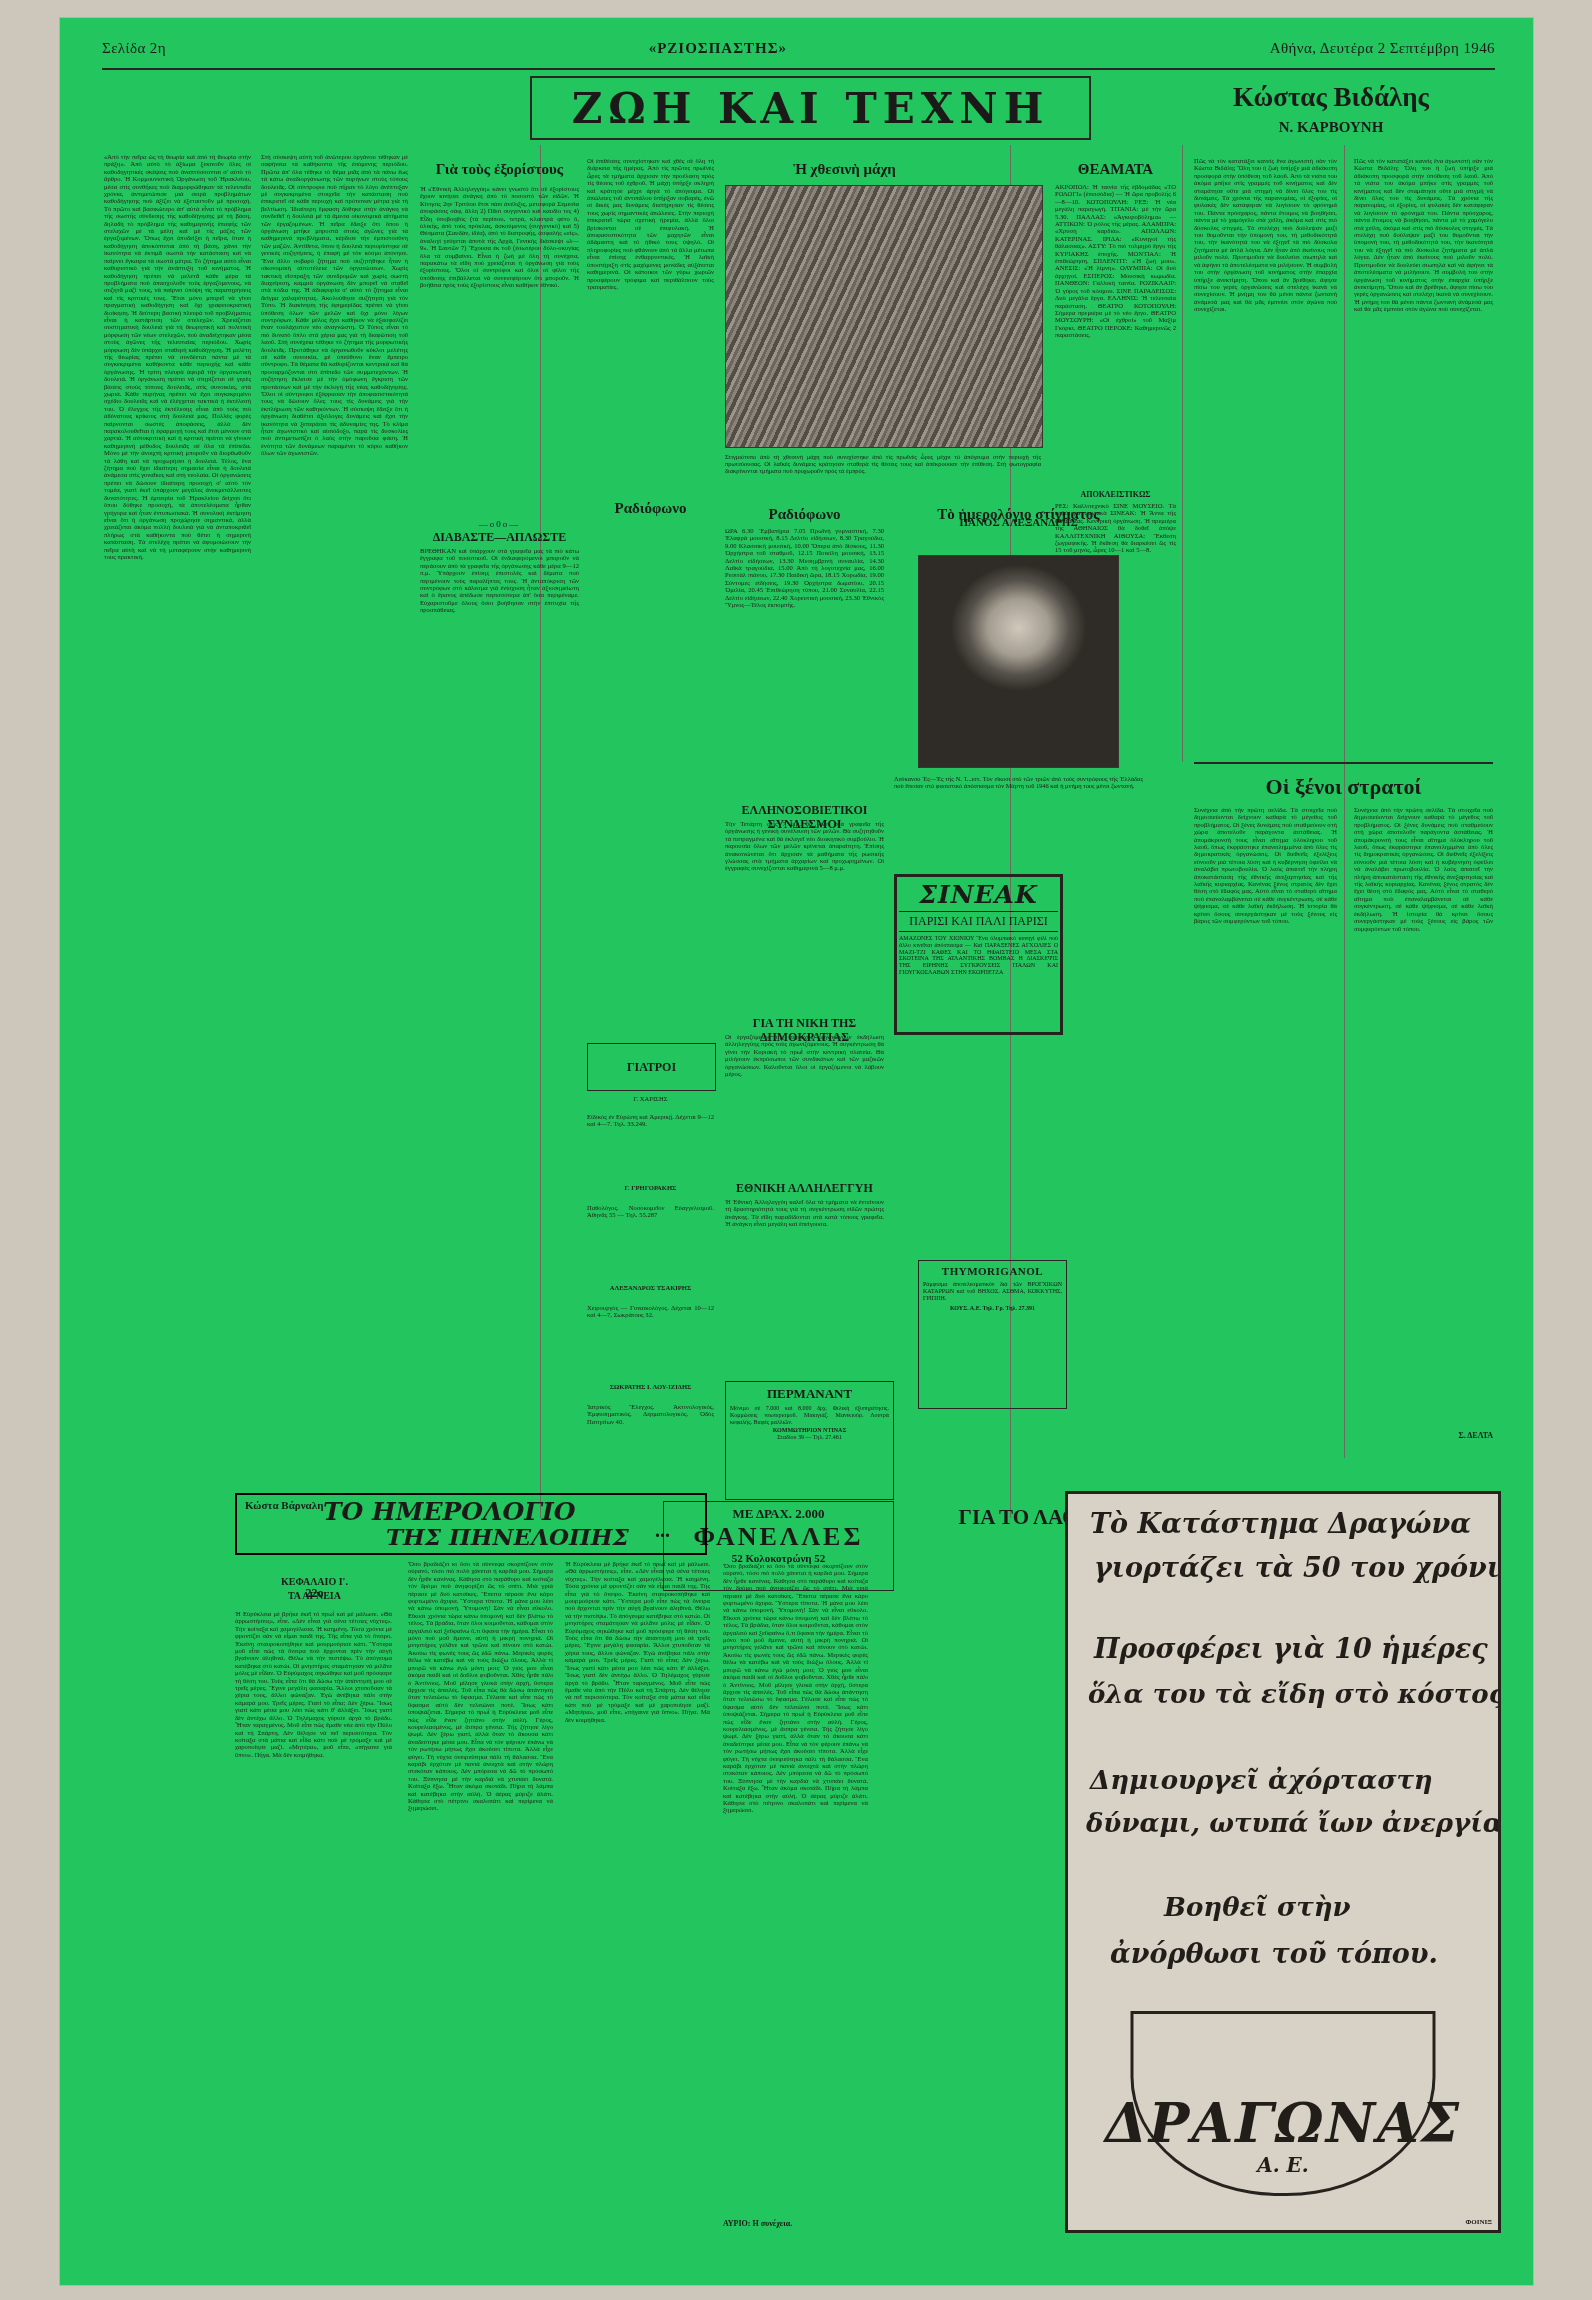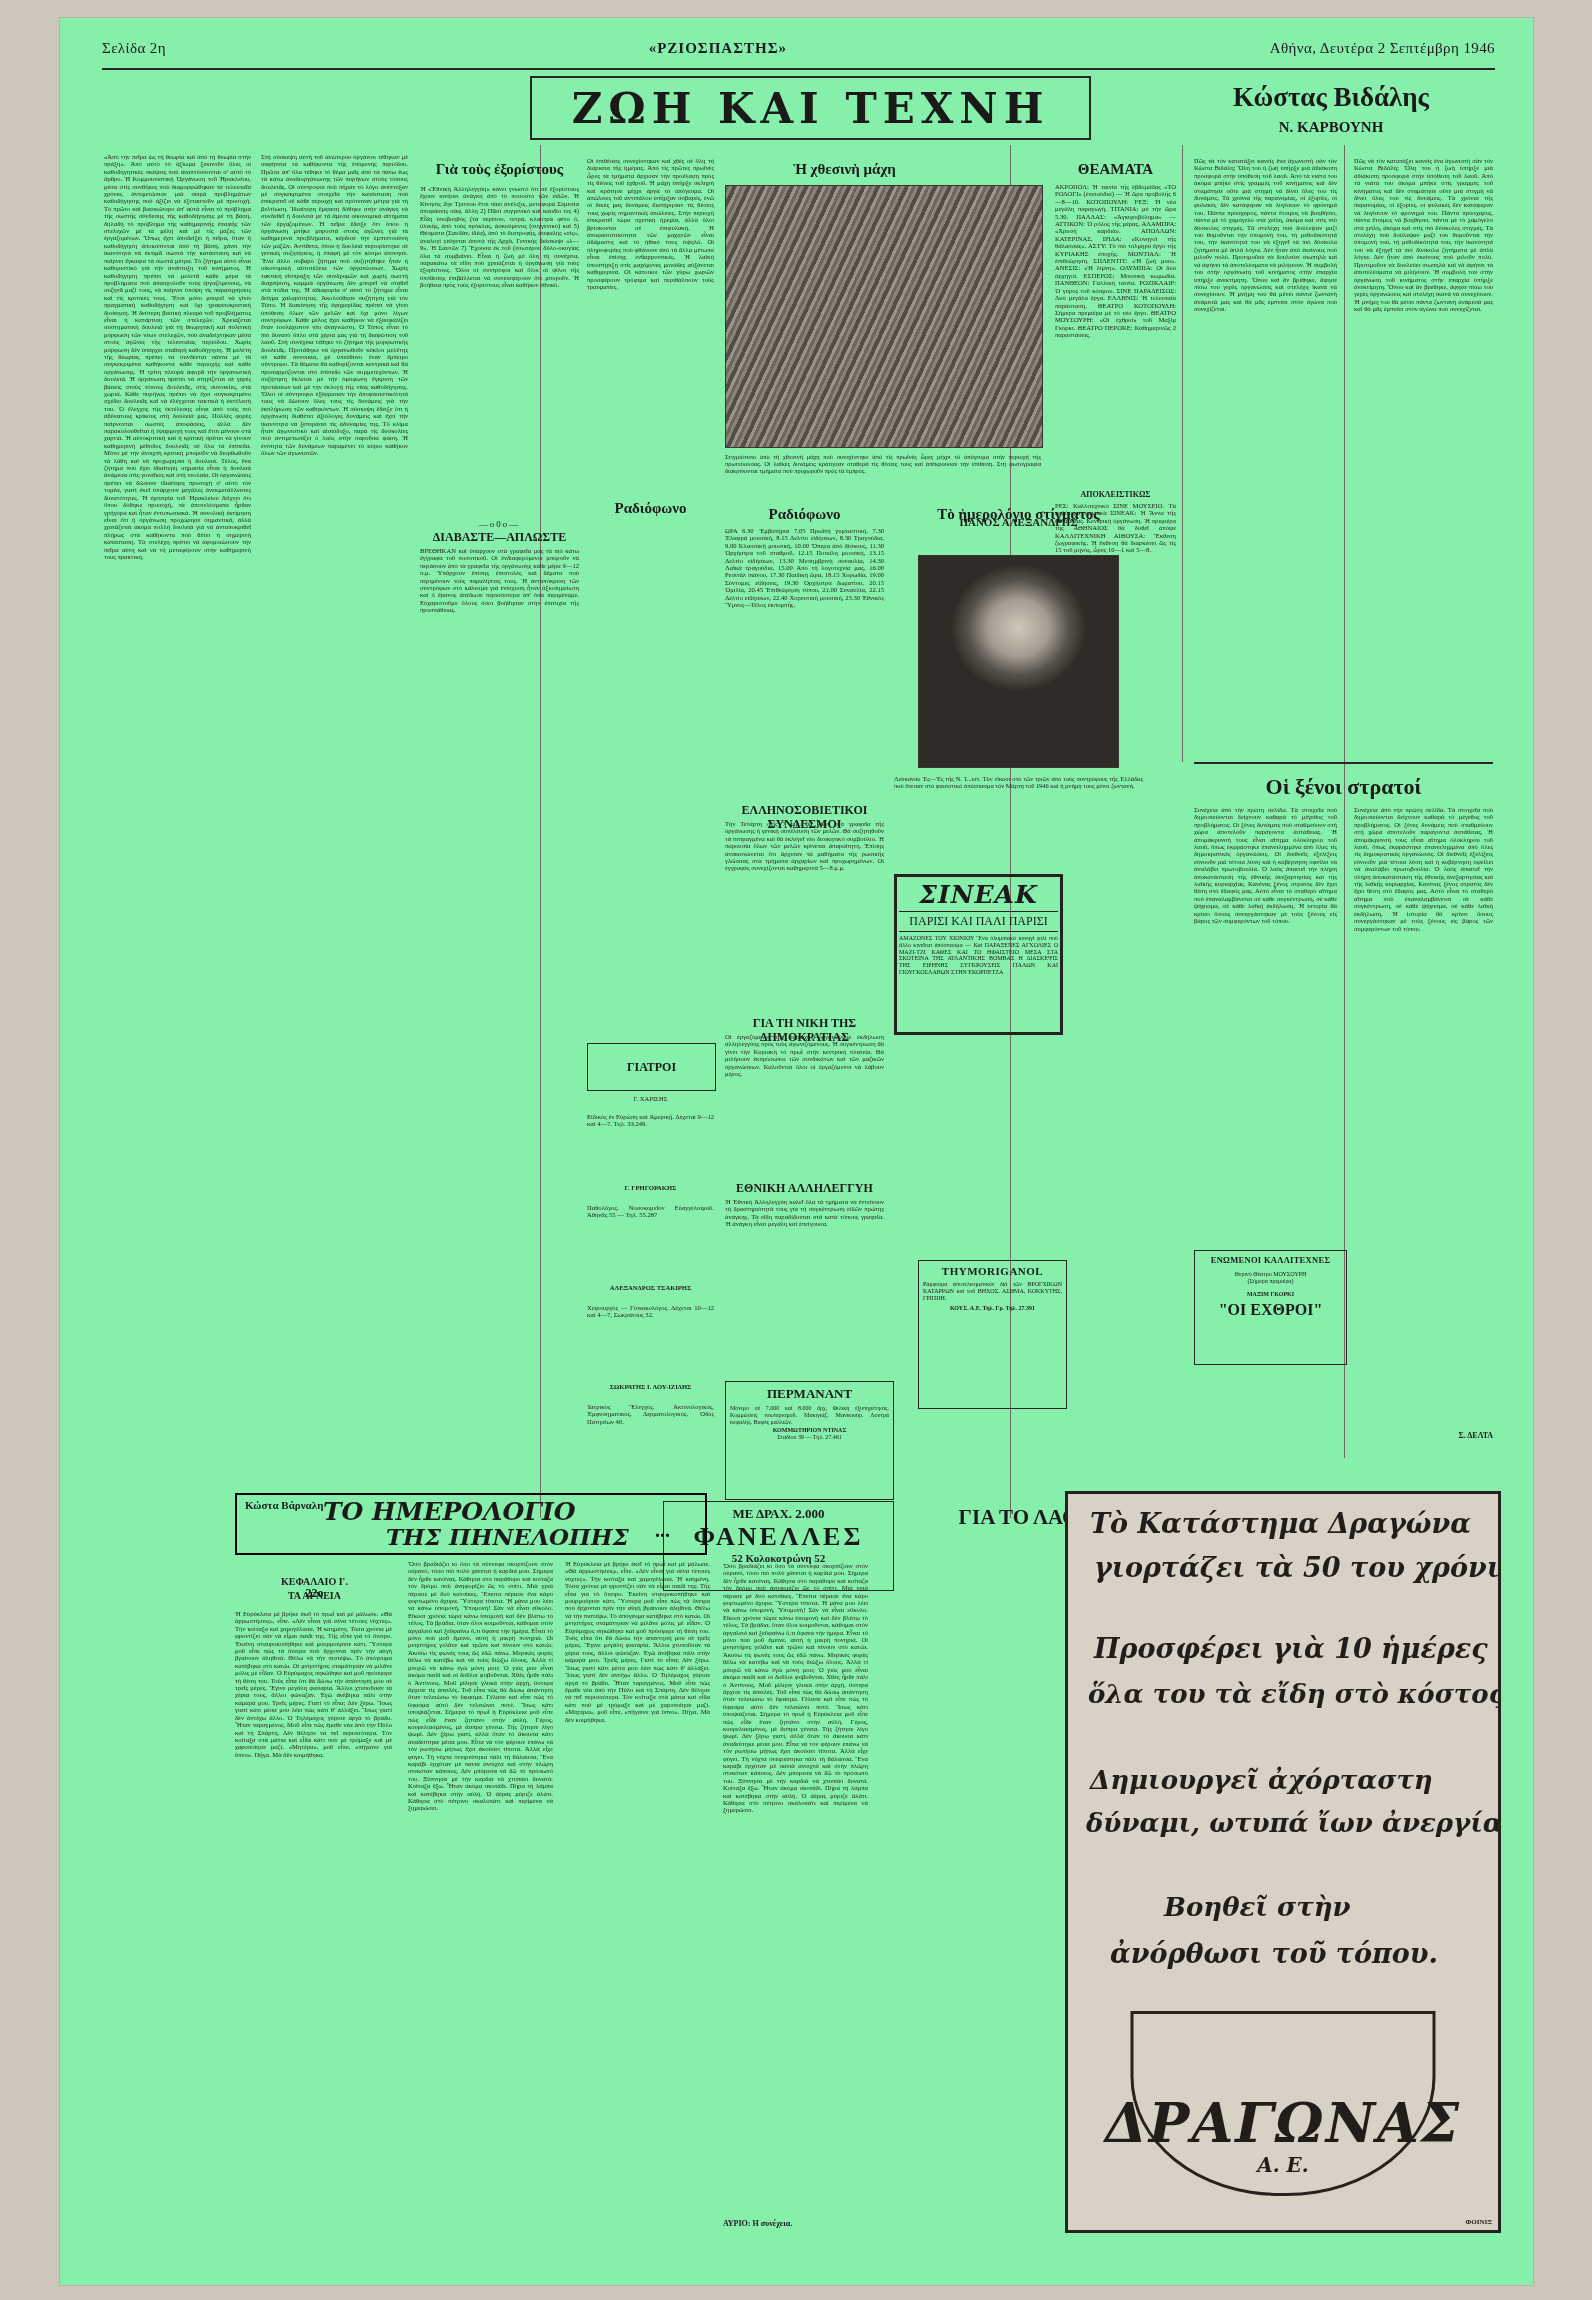--- a/index.html
+++ b/index.html
@@ -7,21 +7,21 @@
     width:1592px;height:2300px;
     background:#cdc7bb;
     font-family:"Liberation Serif", serif;
     color:#1b1a18;
     overflow:hidden;
   }
   .page{
     position:absolute;
     left:60px;top:18px;
     width:1473px;height:2267px;
-    background:#86efac;
+    background:#22c55e;
     box-shadow:0 0 0 1px #b9b2a4;
   }
   
   .masthead{
     position:absolute;left:42px;top:22px;width:1393px;height:26px;
     display:flex;align-items:baseline;justify-content:space-between;
     font-size:15px;letter-spacing:0.4px;
   }
   .masthead .center{font-weight:bold;letter-spacing:1px;}
   .rule-top{
@@ -211,27 +211,20 @@
 
   <div class="col" style="left:1134px;top:139px;width:143px;height:597px;">Πῶς νὰ τὸν κατατάξει κανεὶς ἕνα ἀγωνιστὴ σὰν τὸν Κώστα Βιδάλη; Ὅλη του ἡ ζωὴ ὑπῆρξε μιὰ ἀδιάκοπη προσφορὰ στὴν ὑπόθεση τοῦ λαοῦ. Ἀπὸ τὰ νιάτα του ἀκόμα μπῆκε στὶς γραμμὲς τοῦ κινήματος καὶ δὲν σταμάτησε οὔτε μιὰ στιγμὴ νὰ δίνει ὅλες του τὶς δυνάμεις. Τὰ χρόνια τῆς παρανομίας, οἱ ἐξορίες, οἱ φυλακὲς δὲν κατάφεραν νὰ λυγίσουν τὸ φρόνημά του. Πάντα πρόσχαρος, πάντα ἕτοιμος νὰ βοηθήσει, πάντα μὲ τὸ χαμόγελο στὰ χείλη, ἀκόμα καὶ στὶς πιὸ δύσκολες στιγμές. Τὰ στελέχη ποὺ δούλεψαν μαζί του θυμοῦνται τὴν ὑπομονή του, τὴ μεθοδικότητά του, τὴν ἱκανότητά του νὰ ἐξηγεῖ τὰ πιὸ δύσκολα ζητήματα μὲ ἁπλὰ λόγια. Δὲν ἦταν ἀπὸ ἐκείνους ποὺ μιλοῦν πολύ. Προτιμοῦσε νὰ δουλεύει σιωπηλὰ καὶ νὰ ἀφήνει τὰ ἀποτελέσματα νὰ μιλήσουν. Ἡ συμβολή του στὴν ὀργάνωση τοῦ κινήματος στὴν ἐπαρχία ὑπῆρξε ἀνεκτίμητη. Ὅπου καὶ ἂν βρέθηκε, ἄφησε πίσω του γερὲς ὀργανώσεις καὶ στελέχη ἱκανὰ νὰ συνεχίσουν. Ἡ μνήμη του θὰ μένει πάντα ζωντανὴ ἀνάμεσά μας καὶ θὰ μᾶς ἐμπνέει στὸν ἀγώνα ποὺ συνεχίζεται.</div>
 
   <div class="hd big" style="position:absolute;left:1134px;top:752px;width:299px;font-size:22px;">Οἱ ξένοι στρατοί</div>
   <div class="vrule" style="left:1134px;top:744px;width:299px;height:2px;background:#2a2722;"></div>
   <div class="col" style="left:1134px;top:788px;width:143px;height:657px;">Συνέχεια ἀπὸ τὴν πρώτη σελίδα. Τὰ στοιχεῖα ποὺ δημοσιεύονται δείχνουν καθαρὰ τὸ μέγεθος τοῦ προβλήματος. Οἱ ξένες δυνάμεις ποὺ σταθμεύουν στὴ χώρα ἀποτελοῦν παράγοντα ἀστάθειας. Ἡ ἀπομάκρυνσή τους εἶναι αἴτημα ὁλόκληρου τοῦ λαοῦ, ὅπως ἐκφράστηκε ἐπανειλημμένα ἀπὸ ὅλες τὶς δημοκρατικὲς ὀργανώσεις. Οἱ διεθνεῖς ἐξελίξεις εὐνοοῦν μιὰ τέτοια λύση καὶ ἡ κυβέρνηση ὀφείλει νὰ ἀναλάβει πρωτοβουλία. Ὁ λαὸς ἀπαιτεῖ τὴν πλήρη ἀποκατάσταση τῆς ἐθνικῆς ἀνεξαρτησίας καὶ τῆς λαϊκῆς κυριαρχίας. Κανένας ξένος στρατὸς δὲν ἔχει θέση στὸ ἔδαφός μας. Αὐτὸ εἶναι τὸ σταθερὸ αἴτημα ποὺ ἐπαναλαμβάνεται σὲ κάθε συγκέντρωση, σὲ κάθε ψήφισμα, σὲ κάθε λαϊκὴ ἐκδήλωση. Ἡ ἱστορία θὰ κρίνει ὅσους συνεργάστηκαν μὲ τοὺς ξένους εἰς βάρος τῶν συμφερόντων τοῦ τόπου.</div>
   <div class="col" style="left:1294px;top:788px;width:139px;height:617px;">Συνέχεια ἀπὸ τὴν πρώτη σελίδα. Τὰ στοιχεῖα ποὺ δημοσιεύονται δείχνουν καθαρὰ τὸ μέγεθος τοῦ προβλήματος. Οἱ ξένες δυνάμεις ποὺ σταθμεύουν στὴ χώρα ἀποτελοῦν παράγοντα ἀστάθειας. Ἡ ἀπομάκρυνσή τους εἶναι αἴτημα ὁλόκληρου τοῦ λαοῦ, ὅπως ἐκφράστηκε ἐπανειλημμένα ἀπὸ ὅλες τὶς δημοκρατικὲς ὀργανώσεις. Οἱ διεθνεῖς ἐξελίξεις εὐνοοῦν μιὰ τέτοια λύση καὶ ἡ κυβέρνηση ὀφείλει νὰ ἀναλάβει πρωτοβουλία. Ὁ λαὸς ἀπαιτεῖ τὴν πλήρη ἀποκατάσταση τῆς ἐθνικῆς ἀνεξαρτησίας καὶ τῆς λαϊκῆς κυριαρχίας. Κανένας ξένος στρατὸς δὲν ἔχει θέση στὸ ἔδαφός μας. Αὐτὸ εἶναι τὸ σταθερὸ αἴτημα ποὺ ἐπαναλαμβάνεται σὲ κάθε συγκέντρωση, σὲ κάθε ψήφισμα, σὲ κάθε λαϊκὴ ἐκδήλωση. Ἡ ἱστορία θὰ κρίνει ὅσους συνεργάστηκαν μὲ τοὺς ξένους εἰς βάρος τῶν συμφερόντων τοῦ τόπου.</div>
   <div class="col" style="left:1294px;top:139px;width:139px;height:597px;">Πῶς νὰ τὸν κατατάξει κανεὶς ἕνα ἀγωνιστὴ σὰν τὸν Κώστα Βιδάλη; Ὅλη του ἡ ζωὴ ὑπῆρξε μιὰ ἀδιάκοπη προσφορὰ στὴν ὑπόθεση τοῦ λαοῦ. Ἀπὸ τὰ νιάτα του ἀκόμα μπῆκε στὶς γραμμὲς τοῦ κινήματος καὶ δὲν σταμάτησε οὔτε μιὰ στιγμὴ νὰ δίνει ὅλες του τὶς δυνάμεις. Τὰ χρόνια τῆς παρανομίας, οἱ ἐξορίες, οἱ φυλακὲς δὲν κατάφεραν νὰ λυγίσουν τὸ φρόνημά του. Πάντα πρόσχαρος, πάντα ἕτοιμος νὰ βοηθήσει, πάντα μὲ τὸ χαμόγελο στὰ χείλη, ἀκόμα καὶ στὶς πιὸ δύσκολες στιγμές. Τὰ στελέχη ποὺ δούλεψαν μαζί του θυμοῦνται τὴν ὑπομονή του, τὴ μεθοδικότητά του, τὴν ἱκανότητά του νὰ ἐξηγεῖ τὰ πιὸ δύσκολα ζητήματα μὲ ἁπλὰ λόγια. Δὲν ἦταν ἀπὸ ἐκείνους ποὺ μιλοῦν πολύ. Προτιμοῦσε νὰ δουλεύει σιωπηλὰ καὶ νὰ ἀφήνει τὰ ἀποτελέσματα νὰ μιλήσουν. Ἡ συμβολή του στὴν ὀργάνωση τοῦ κινήματος στὴν ἐπαρχία ὑπῆρξε ἀνεκτίμητη. Ὅπου καὶ ἂν βρέθηκε, ἄφησε πίσω του γερὲς ὀργανώσεις καὶ στελέχη ἱκανὰ νὰ συνεχίσουν. Ἡ μνήμη του θὰ μένει πάντα ζωντανὴ ἀνάμεσά μας καὶ θὰ μᾶς ἐμπνέει στὸν ἀγώνα ποὺ συνεχίζεται.</div>
   <div style="position:absolute;left:1294px;top:1413px;width:139px;text-align:right;font-size:8px;font-weight:bold;">Σ. ΔΕΛΤΑ</div>
 
-  <div class="box" style="position:absolute;left:1134px;top:1232px;width:143px;height:105px;padding:4px;">
-    <div class="center-b" style="font-size:8.5px;letter-spacing:0.3px;">ΕΝΩΜΕΝΟΙ ΚΑΛΛΙΤΕΧΝΕΣ</div>
-    <div class="tiny ctr" style="margin-top:6px;">Θερινὸ Θέατρο ΜΟΥΣΟΥΡΗ</div>
-    <div class="tiny ctr">(Σήμερα πρεμιέρα)</div>
-    <div class="tiny ctr" style="margin-top:6px;font-weight:bold;">ΜΑΞΙΜ ΓΚΟΡΚΙ</div>
-    <div class="ctr" style="font-size:16px;font-weight:bold;margin-top:4px;">"ΟΙ ΕΧΘΡΟΙ"</div>
-  </div>
 
   <div class="box fanelles" style="position:absolute;left:603px;top:1483px;width:221px;height:80px;padding:4px;text-align:center;">
     <div style="font-size:13px;font-weight:bold;">ΜΕ ΔΡΑΧ. 2.000</div>
     <div class="n">ΦΑΝΕΛΛΕΣ</div>
     <div style="font-size:11px;font-weight:bold;">52 Κολοκοτρώνη 52</div>
   </div>
 
   <div class="hd big" style="position:absolute;left:834px;top:1483px;width:249px;font-size:21px;">ΓΙΑ ΤΟ ΛΑΟ</div>
 
   <div style="position:absolute;left:175px;top:1475px;width:468px;height:58px;border:2px solid #000000;">

